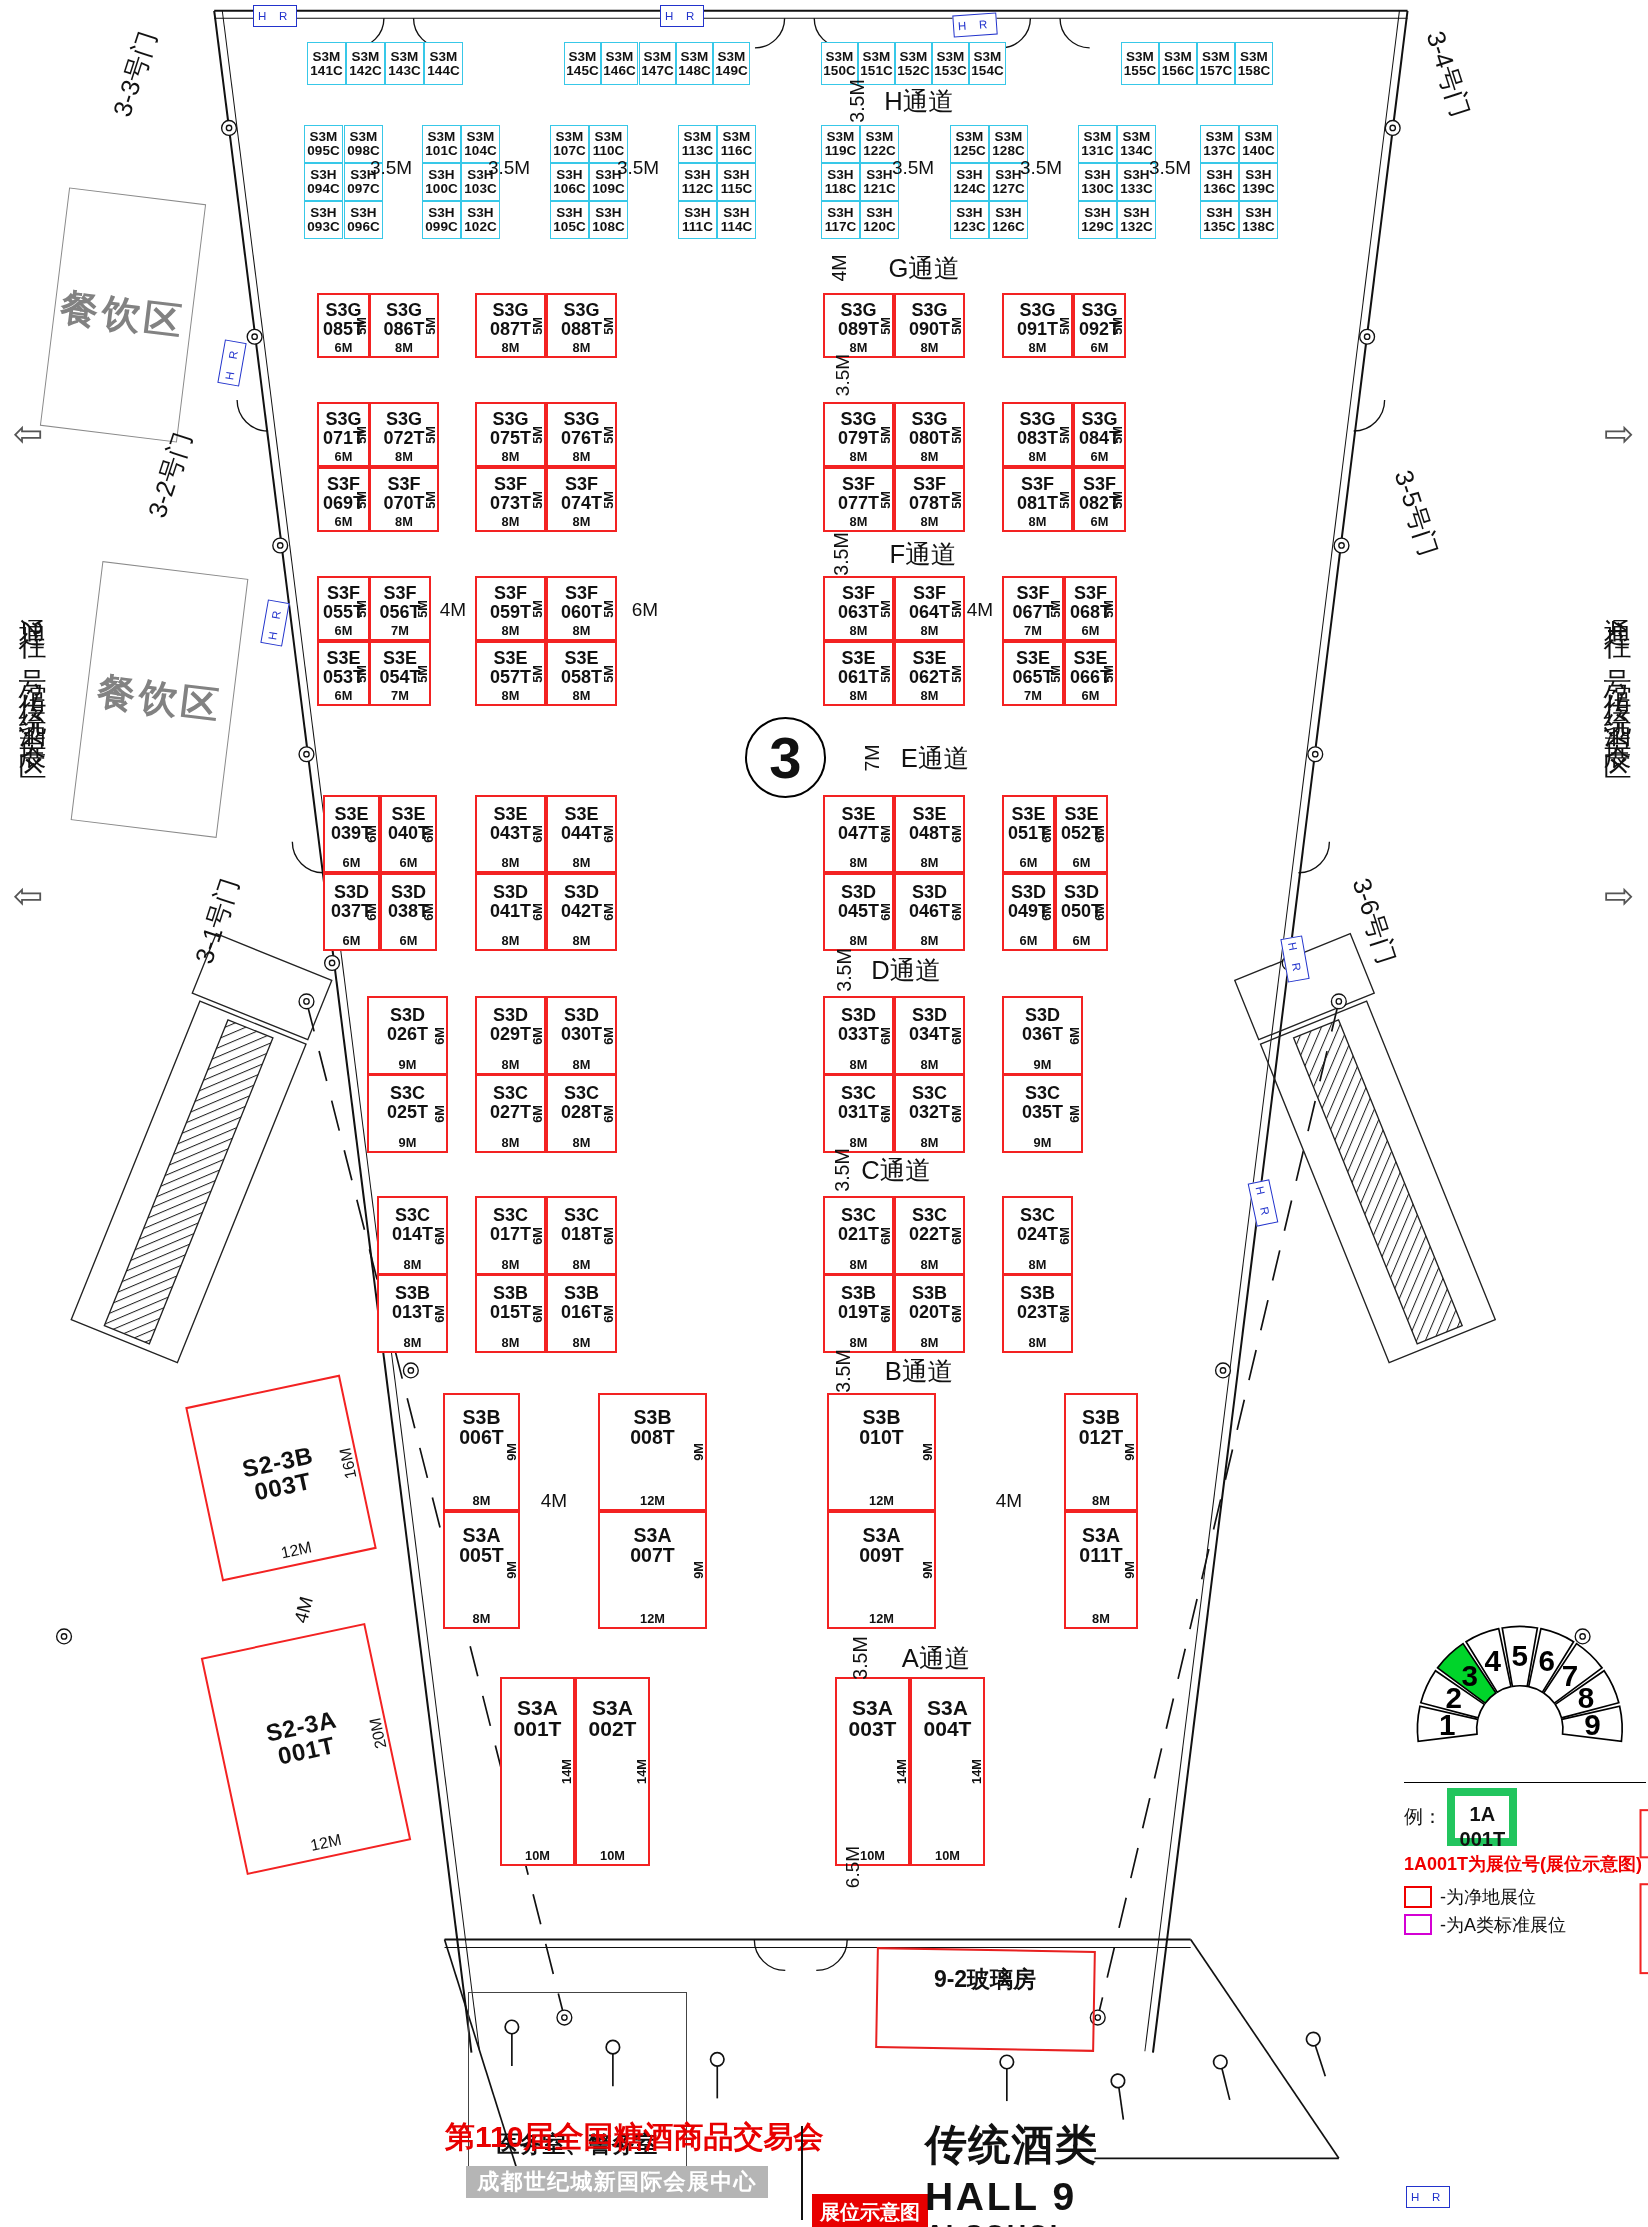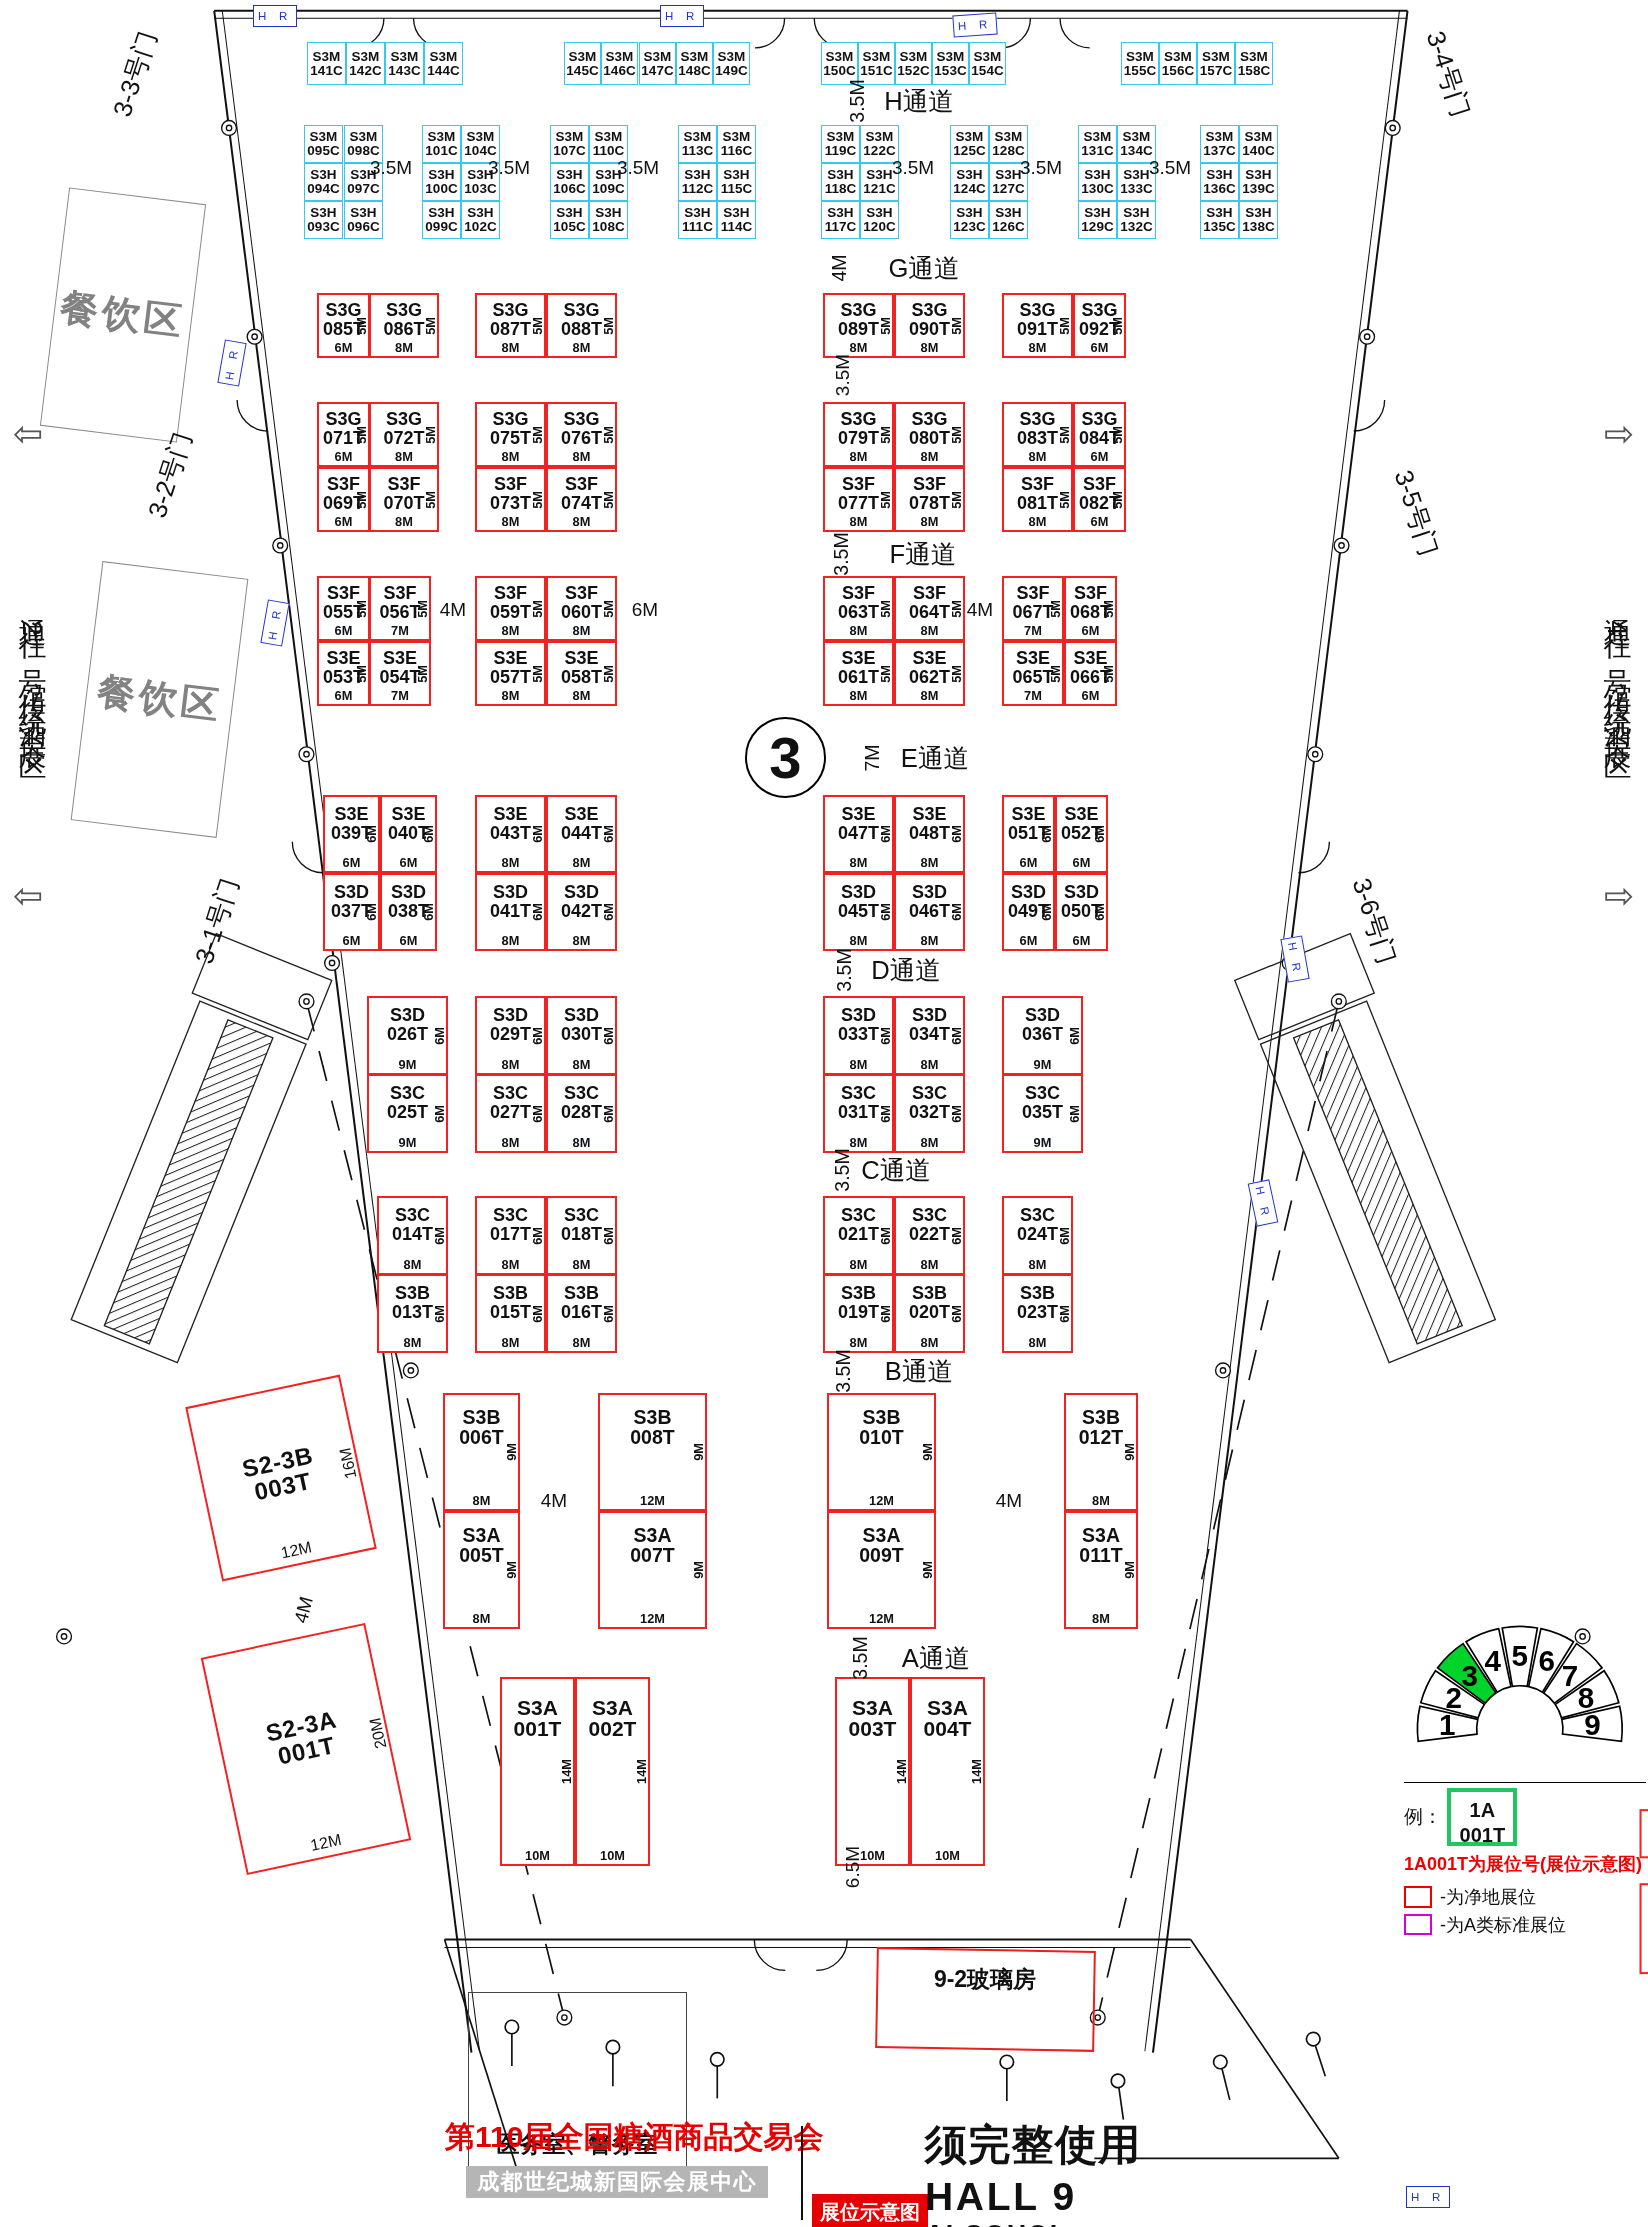--- a/index.html
+++ b/index.html
@@ -38,21 +38,21 @@
   .roombox{position:absolute;box-sizing:border-box;background:transparent}
   .hrbox{position:absolute;width:42px;height:20px;border:1.3px solid #2233cc;color:#2233cc;
          font-size:11.5px;letter-spacing:4.7px;display:flex;align-items:center;justify-content:center;background:#fff}
   .circle3{position:absolute;border:2.7px solid #000;border-radius:50%;background:#fff;
            display:flex;align-items:center;justify-content:center;font-weight:bold}
   
   .legend{position:absolute;left:1404px;top:1782px;width:242px;height:445px;border-top:1.3px solid #000;font-size:18px}
   .legend .intro{margin:6.7px 0 0 1.3px;line-height:1.55}
   .legend .exrow{display:flex;align-items:center;margin:5.4px 0 1.3px 0}
   .legend .exlabel{font-size:19px}
-  .legend .exbox{border:4px solid #22c55e;width:70px;height:58px;margin-left:5.4px;text-align:center;
+  .legend .exbox{border:8px solid #22c55e;width:70px;height:58px;margin-left:5.4px;text-align:center;
                  font-weight:bold;font-size:20px;line-height:1.25;padding-top:5.4px;box-sizing:border-box}
   .legend .rednote{color:#f00000;font-weight:bold;font-size:18px;margin:5.4px 0 4px 0}
   .legend .codes div{margin:4.7px 0;letter-spacing:0.7px}
   .legend .codes b{display:inline-block;min-width:39px;font-weight:normal}
   .legend .sw{display:flex;align-items:center;margin:3.4px 0}
   .legend .swbox{width:28px;height:21.6px;border:2px solid #000;margin-right:8px;flex:none;box-sizing:border-box}
   
   .titleblock{position:absolute;left:445px;top:2112px;width:674px;height:116px}
   .tb-left{position:absolute;left:0;top:0;width:344px;text-align:center}
   .tb-en{font-size:23px;font-weight:bold}
@@ -1651,20 +1651,20 @@
   </div>
 
   <div class="titleblock">
     <div class="tb-left">
       <div class="tb-cn">第110届全国糖酒商品交易会</div>
       <div class="tb-venue">成都世纪城新国际会展中心</div>
     </div>
     <div class="tb-div"></div>
     <div class="tb-tag">展位示意图</div>
     <div class="tb-right">
-      <div class="tb-typecn">须完整使用</div>
+      <div class="tb-typecn">传统酒类</div>
       <div class="tb-hallen">HALL 9</div>
       <div class="tb-alc">ALCOHOL</div>
     </div>
   </div>
 
 </div>
 
 
 </body></html>

